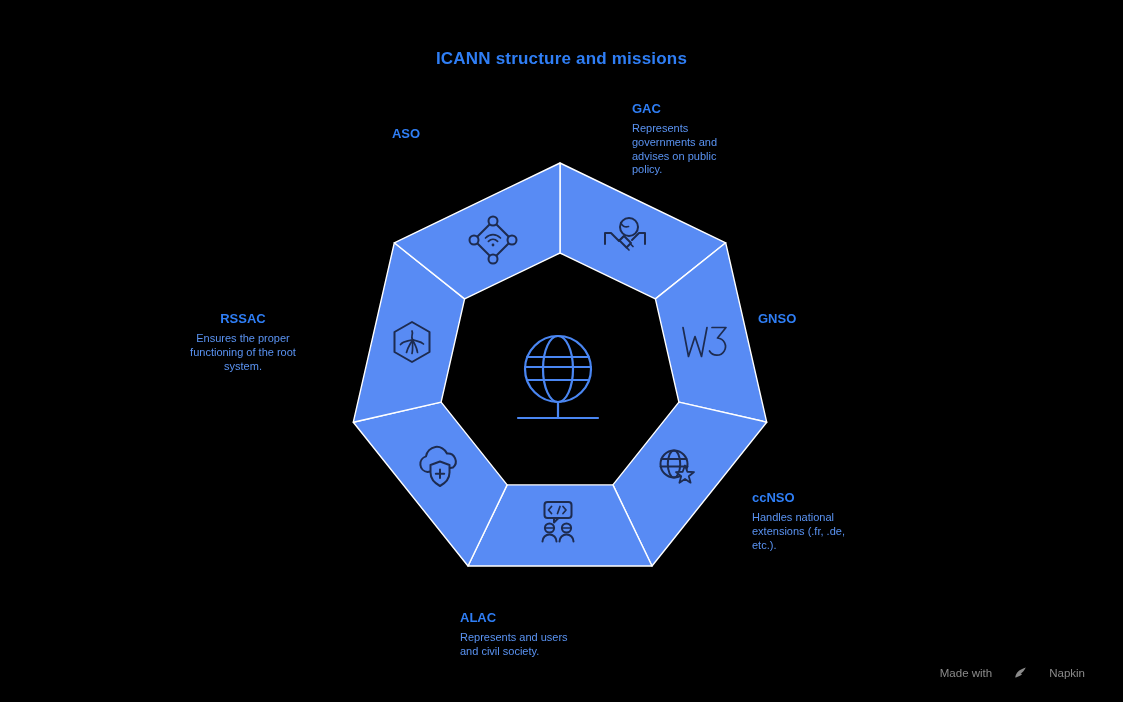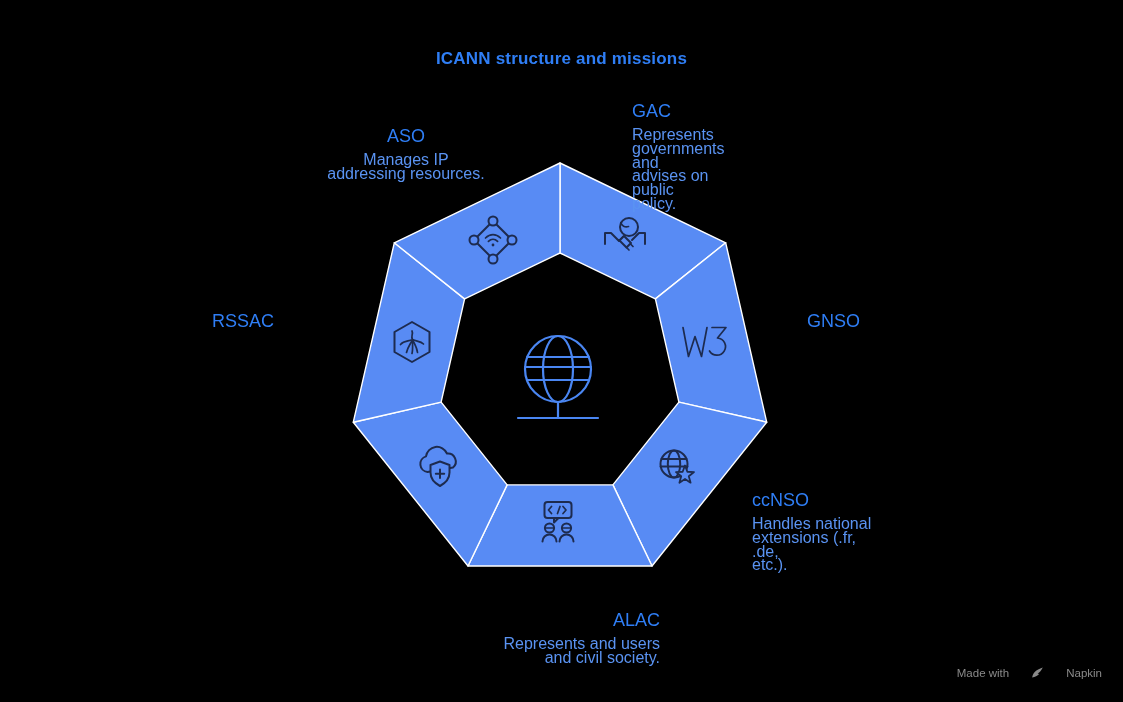--- a/index.html
+++ b/index.html
@@ -2,30 +2,30 @@
 <html style="--background: #000000; --segment: #588bf4; --segment_border: #ffffff; --title: #2f7ef5; --heading: #2f7ef5; --description: #5a93f2; --icon_stroke: #1d2b4f; --center_icon: #4a86f2; --attribution: #8a8a8a;"><head>
 <meta charset="utf-8">
 <style>
   html,body{margin:0;padding:0;background:#000;}
   .stage{position:relative;width:1123px;height:702px;background:var(--background,#000);
          overflow:hidden;font-family:"Liberation Sans",sans-serif;}
   .stage svg.diagram{position:absolute;left:0;top:0;}
   .title{position:absolute;top:49px;left:0;width:100%;text-align:center;
          font-size:17px;font-weight:bold;color:var(--title);letter-spacing:.2px;}
   .label{position:absolute;}
-  .label h3{margin:0 0 6px 0;font-size:18px;font-weight:normal;color:var(--heading);}
-  .label p{margin:0;font-size:16px;line-height:13.8px;color:var(--description);white-space:pre-line;}
+  .label h3{margin:0 0 6px 0;font-size:13px;font-weight:bold;color:var(--heading);}
+  .label p{margin:0;font-size:11px;line-height:13.8px;color:var(--description);white-space:pre-line;}
   .align-right{text-align:center;}
-  .align-center{text-align:right;}
+  .align-center{text-align:left;}
   .seg{fill:var(--segment);stroke:var(--segment_border);stroke-width:1.4;stroke-linejoin:round;}
   .ic{stroke:var(--icon_stroke);stroke-width:2;fill:none;stroke-linecap:round;stroke-linejoin:round;}
   .thin{stroke-width:1.7;}
   .ic-fill{fill:var(--segment);stroke:var(--icon_stroke);stroke-width:2;stroke-linejoin:round;}
   .globe{stroke:var(--center_icon);stroke-width:2.2;fill:none;stroke-linecap:round;}
-  .attribution{position:absolute;right:21px;top:666px;display:flex;align-items:center;gap:22px;
+  .attribution{position:absolute;right:38px;top:666px;display:flex;align-items:center;gap:22px;
                color:var(--attribution);font-size:11.5px;}
   .attribution svg{display:block;}
 </style>
 </head>
 <body>
 
 <div class="stage">
 
   <div class="title">ICANN structure and missions</div>
 
@@ -100,46 +100,47 @@
   </svg>
 
   <div class="label" style="left:632px;top:101px;width:118px">
     <h3>GAC</h3>
     <p>Represents
 governments and
 advises on public
 policy.</p>
   </div>
 
-  <div class="label" style="left:807px;top:311px;width:130px">
+  <div class="label" style="left:758px;top:311px;width:130px">
     <h3>GNSO</h3>
   </div>
 
   <div class="label" style="left:752px;top:490px;width:120px">
     <h3>ccNSO</h3>
     <p>Handles national
 extensions (.fr, .de,
 etc.).</p>
   </div>
 
   <div class="label align-center" style="left:460px;top:610px;width:200px">
     <h3>ALAC</h3>
     <p>Represents and users
 and civil society.</p>
   </div>
 
 
   <div class="label align-right" style="right:800px;top:311px;width:160px">
     <h3>RSSAC</h3>
+    <p>Ensures the proper
+functioning of the root
+system.</p>
   </div>
 
   <div class="label align-right" style="right:637px;top:126px;width:160px">
     <h3>ASO</h3>
-    <p>Manages IP
-addressing resources.</p>
   </div>
 
   <div class="attribution">
     <span>Made with</span>
     <svg width="13" height="13" viewBox="0 0 13 13">
       <path fill="currentColor" d="M1.2,11.5 C1.8,7.2 4.6,3.6 11.8,1.4 C10.2,4.3 8.9,6.2 6.6,7.6 L8.2,8.1 C6.4,9.9 4.1,11.1 1.2,11.5 Z"></path>
     </svg>
     <span>Napkin</span>
   </div>
 

